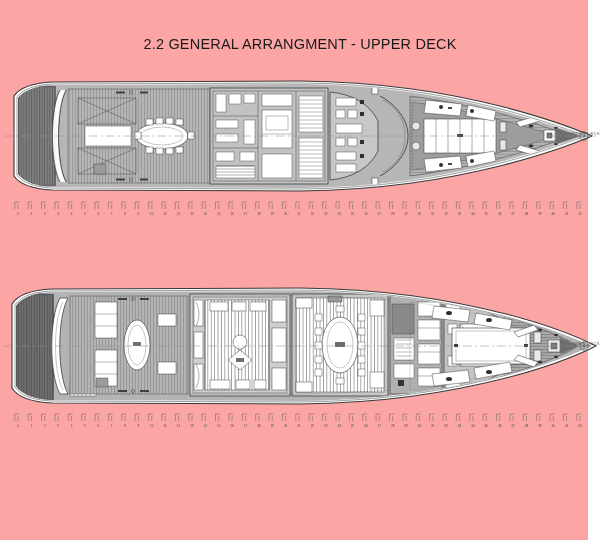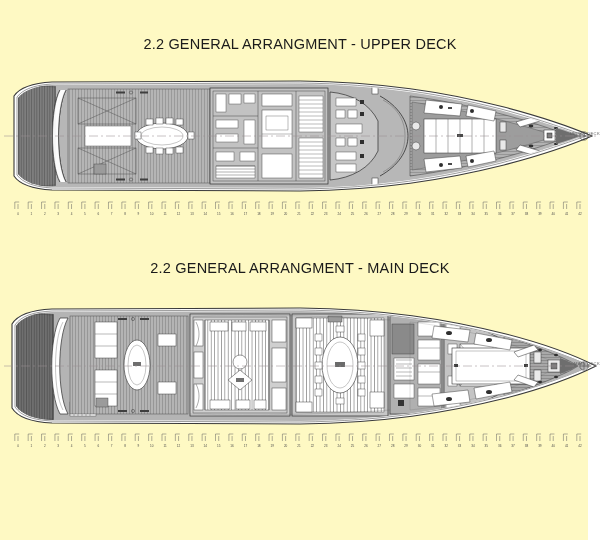--- a/index.html
+++ b/index.html
@@ -11,21 +11,21 @@
     width: 600px;
     height: 540px;
     overflow: hidden;
     font-family: "Liberation Sans", sans-serif;
     color: #1a1a1a;
   }
   .page {
     position: relative;
     width: 588px;
     height: 540px;
-    background: #fef9c3;
+    background: #fca5a5;
     text-decoration: underline;
   }
   .plan-block {
     position: absolute;
     left: 0;
     width: 600px;
   }
   #upper-block { top: 34px; }
   #main-block  { top: 258px; }
 
@@ -363,21 +363,20 @@
             <text x="553.24" y="16.5">40</text>
             <text x="566.62" y="16.5">41</text>
             <text x="580.00" y="16.5">42</text>
           </g>
       </svg>
     </div>
   </div>
 
   <div class="plan-block" id="main-block">
 
-    <div class="plan-title">2.2 GENERAL ARRANGMENT - MAIN DECK</div>
 
     <div class="plan-canvas">
       <svg width="600" height="128" viewBox="0 0 600 128">
         <defs>
           <pattern id="teakM" width="3" height="4" patternUnits="userSpaceOnUse">
             <rect width="3" height="4" fill="#b4b4b4"></rect>
             <rect width="0.7" height="4" fill="#8b8b8b"></rect>
           </pattern>
           <pattern id="teakMd" width="2.6" height="4" patternUnits="userSpaceOnUse">
             <rect width="2.6" height="4" fill="#6f6f6f"></rect>

